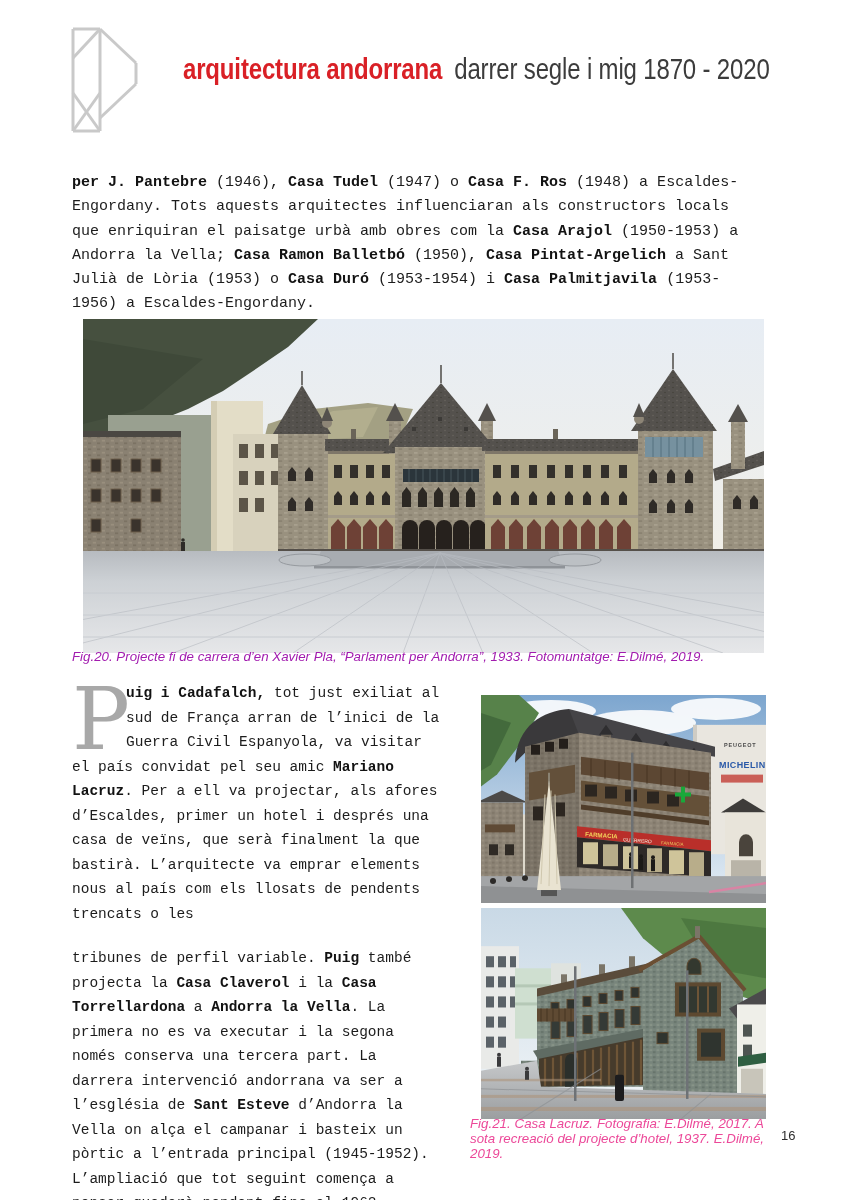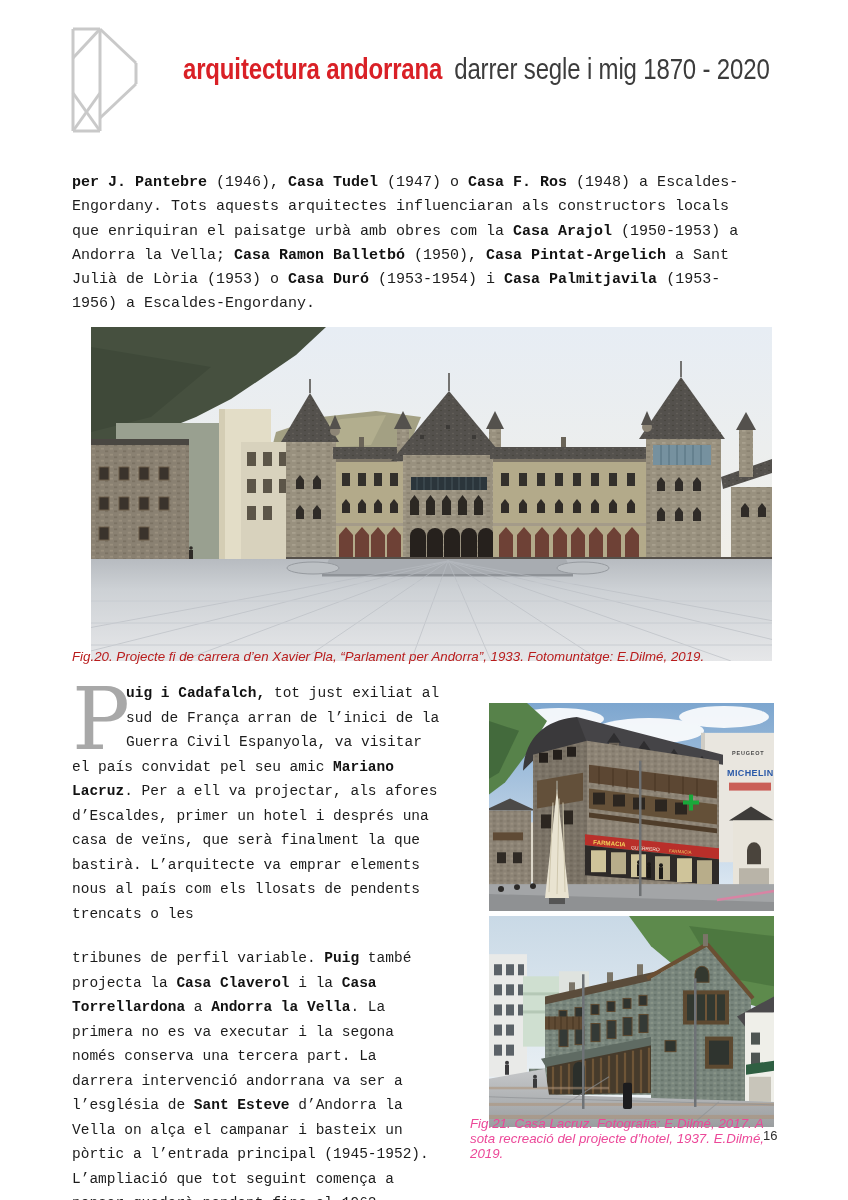--- a/index.html
+++ b/index.html
@@ -1,49 +1,49 @@
 <!DOCTYPE html>
 <html><head>
 <meta charset="utf-8">
 <style>
   html,body { margin:0; padding:0; }
   body {
     width:848px; height:1200px; background:#ffffff; position:relative;
     font-family:"Liberation Mono", monospace; color:#1c1c1c; overflow:hidden;
   }
   .abs { position:absolute; }
-  figure { margin:11px; padding:8px; }
+  figure { margin:3px; padding:8px; }
   b { font-weight:bold; color:#121212; }
 
   #logo { left:70px; top:27px; width:76px; height:106px; }
 
   #title { left:183px; top:52px; transform:scaleX(0.80); transform-origin:0 0;
     white-space:nowrap; font-family:"Liberation Sans", sans-serif; font-size:30px;
     letter-spacing:-0.2px; }
   #title .red  { color:#d92026; font-weight:bold; }
   #title .rest { color:#3c3c3c; margin-left:15px; }
 
   #intro { left:72px; top:171px; width:690px; font-size:15px; line-height:24.3px; }
 
   #fig20  { left:72px; top:308px; width:681px; height:334px; }
   #cap20  { left:72px;  top:649px; width:690px;
-            font:italic 13.3px "Liberation Sans", sans-serif; color:#b91c1c; }
+            font:italic 13.3px "Liberation Sans", sans-serif; color:#a21caf; }
 
   #leftcol { left:72px; top:681px; width:374px; font-size:14.5px; line-height:24.5px; }
   #dropcap { float:left; font-family:"DejaVu Serif", serif; font-size:86px;
              line-height:70px; color:#a8a8a8; width:50px; margin:3px 4px 0 0; }
   #para1, #para2 { margin:0; }
   #para2 { margin-top:20px; }
 
   #fig21a { left:470px; top:684px; width:285px; height:208px; }
   #fig21b { left:470px; top:897px; width:285px; height:211px; }
   #cap21  { left:470px; top:1116px; width:294px; line-height:19px; text-align:justify;
             font:italic 13.3px "Liberation Sans", sans-serif; color:#ec4899; }
 
-  #pageno { left:763px; top:1128px; font:13px "Liberation Sans", sans-serif; color:#2e2e2e; }
+  #pageno { left:781px; top:1128px; font:13px "Liberation Sans", sans-serif; color:#2e2e2e; }
 
   svg { display:block; width:100%; height:100%; }
   svg text { font-family:"Liberation Sans", sans-serif; }
 </style>
 </head>
 <body>
 
 <div class="abs" id="logo">
   <svg viewBox="0 0 76 106">
     <g fill="none" stroke="#c9c9c9" stroke-width="3">

